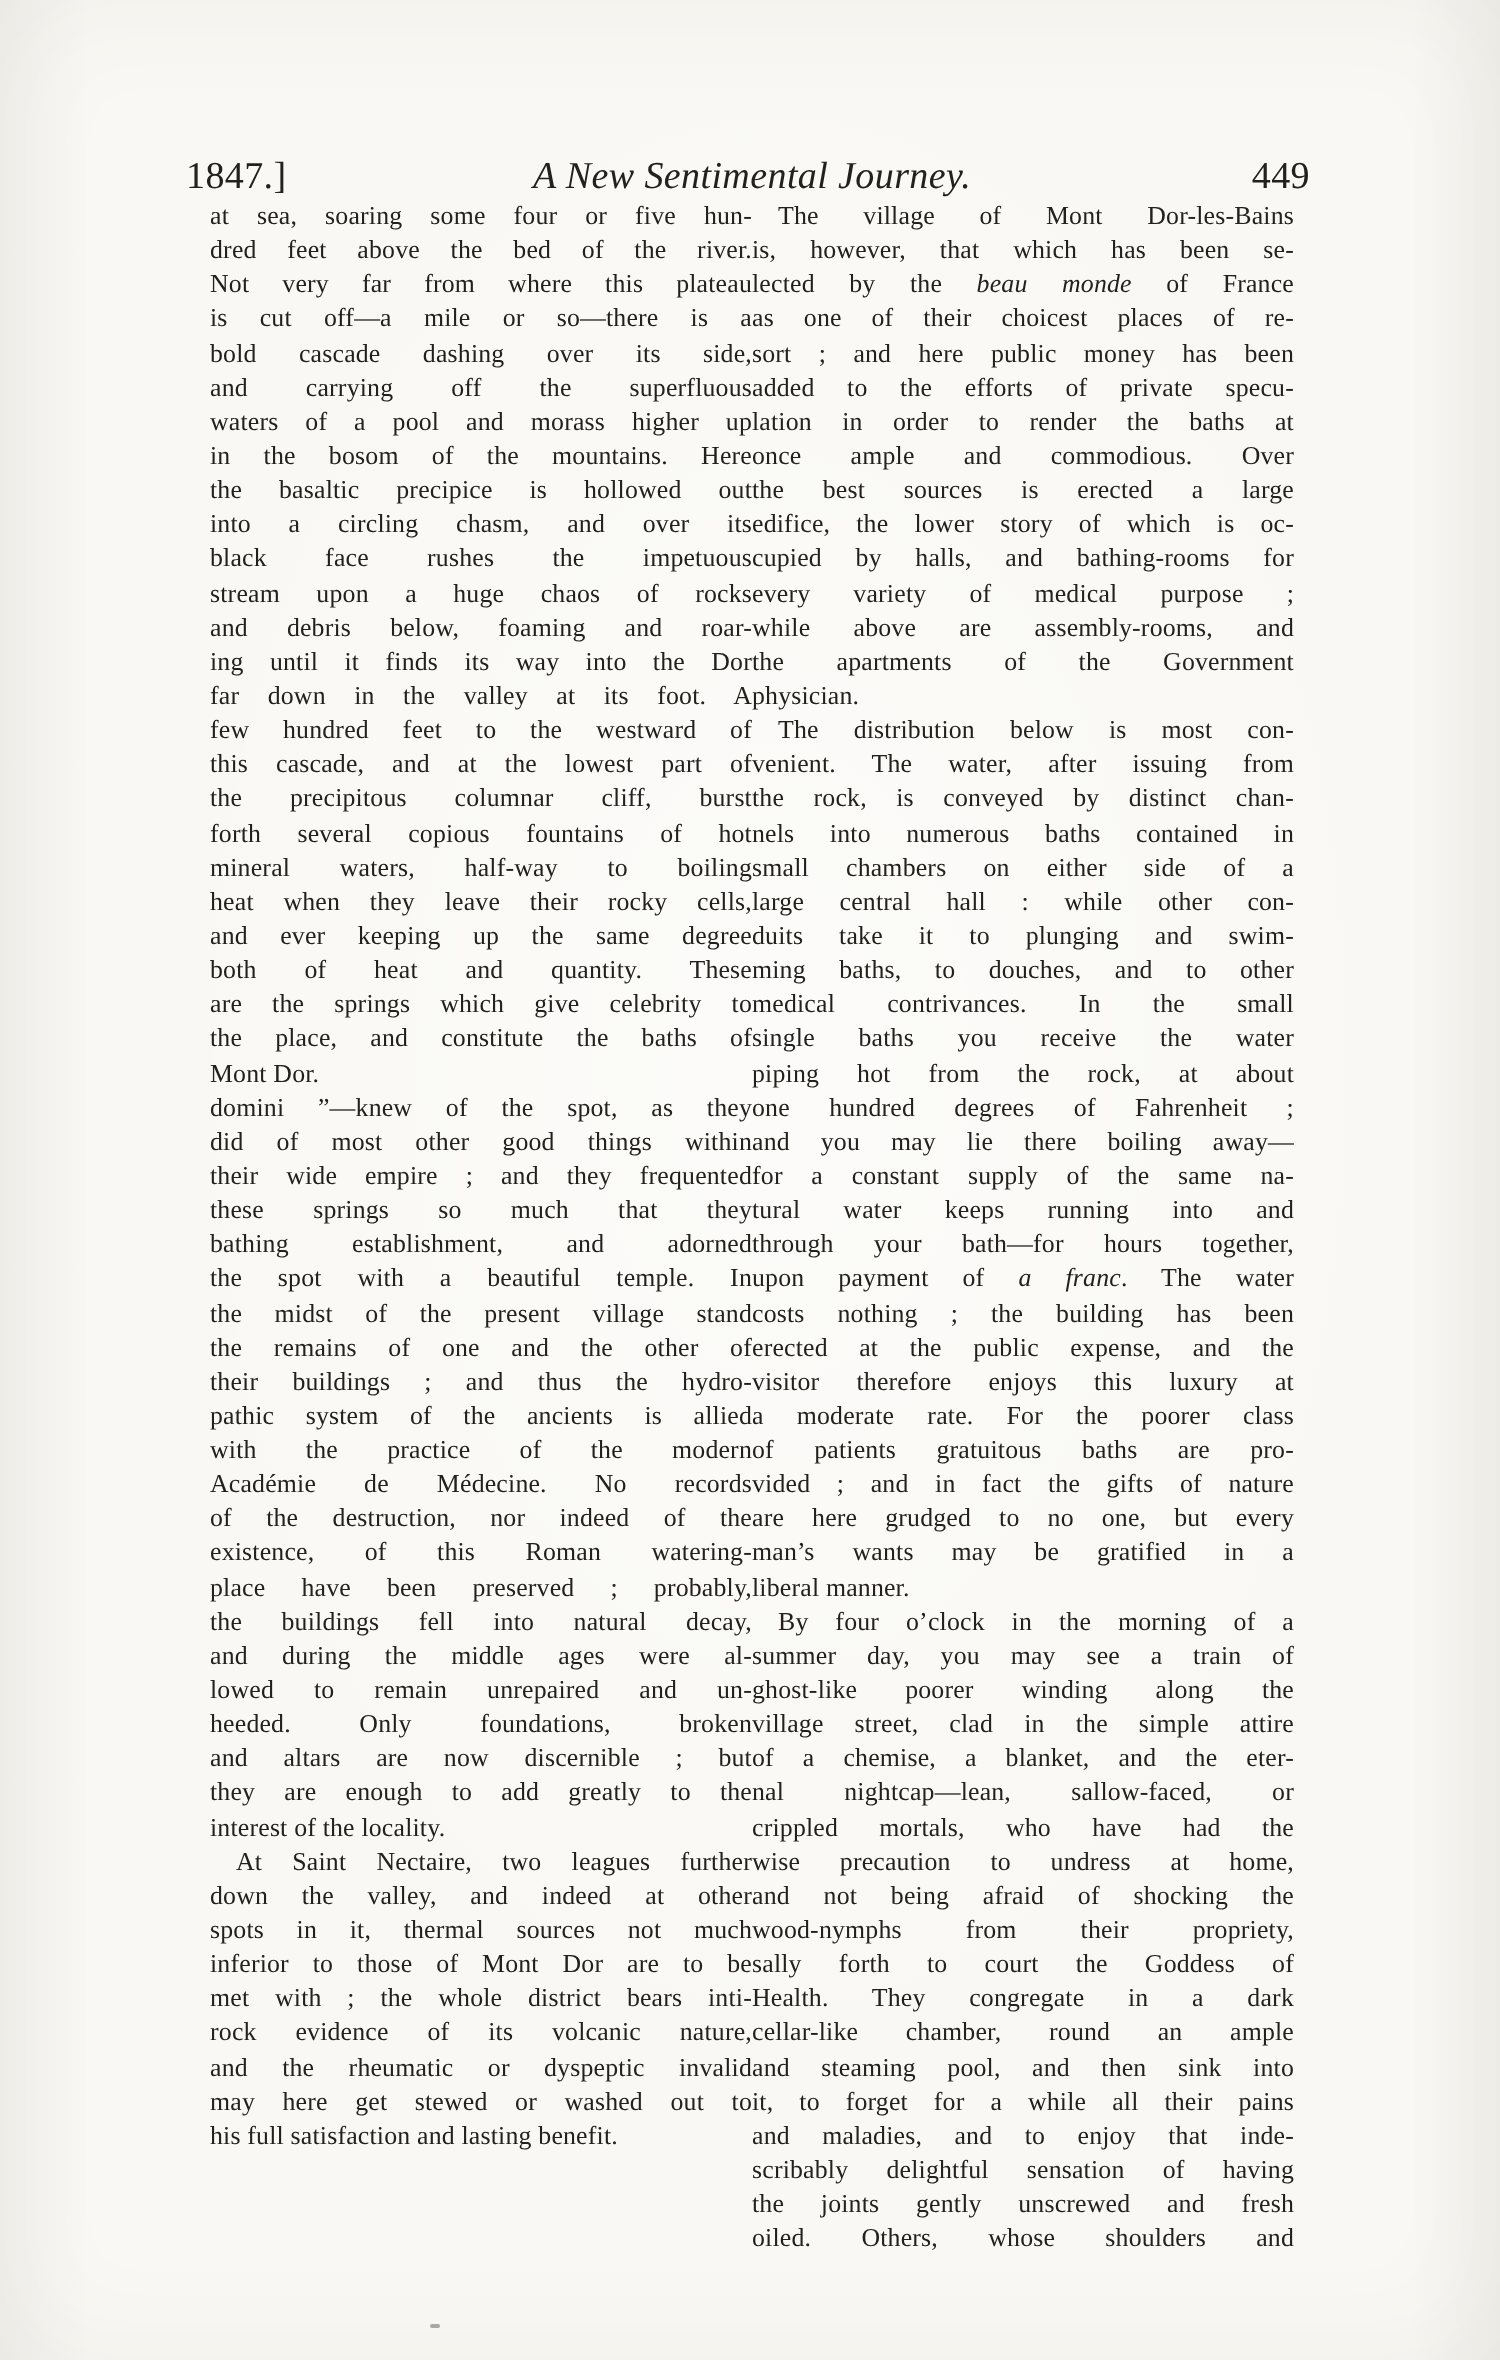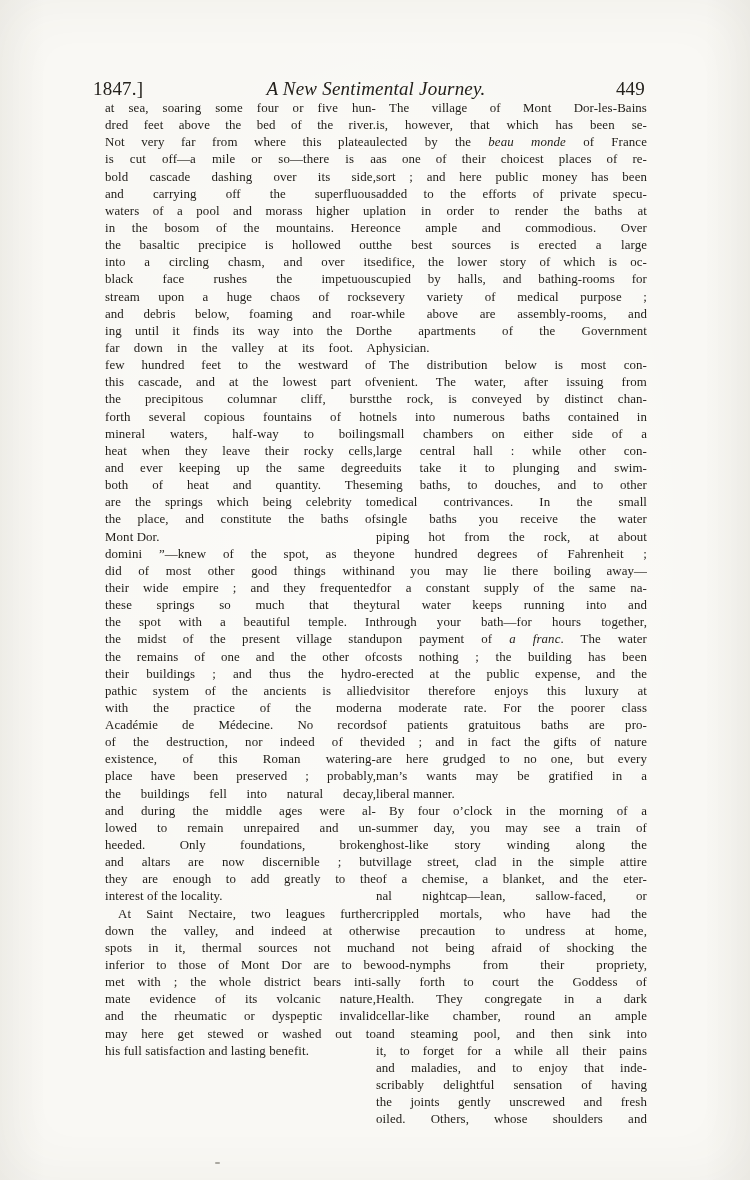--- a/index.html
+++ b/index.html
@@ -28,21 +28,21 @@
     letter-spacing: 0.2px;
   }
   .hdr-date { position: absolute; left: 0; top: 0; }
   .hdr-title {
     position: absolute; left: 50%; top: 0;
     transform: translateX(-50%);
     font-style: italic;
     white-space: nowrap;
     font-family: Liberation Serif, serif;
   }
-  .hdr-num { position: absolute; right: 14px; top: 0; text-align: center; }
+  .hdr-num { position: absolute; right: 4px; top: 0; text-align: center; }
   .columns {
     position: absolute;
     top: 100px;
     left: 93px;
     width: 566px;
     display: flex;
     justify-content: center;
   }
   .column { width: 271px; }
   .line {
@@ -92,27 +92,28 @@
         <div class="line">ing until it finds its way into the Dor</div>
         <div class="line">far down in the valley at its foot. A</div>
         <div class="line">few hundred feet to the westward of</div>
         <div class="line">this cascade, and at the lowest part of</div>
         <div class="line">the precipitous columnar cliff, burst</div>
         <div class="line">forth several copious fountains of hot</div>
         <div class="line">mineral waters, half-way to boiling</div>
         <div class="line">heat when they leave their rocky cells,</div>
         <div class="line">and ever keeping up the same degree</div>
         <div class="line">both of heat and quantity. These</div>
-        <div class="line">are the springs which being celebrity to</div>
+        <div class="line">are the springs which give celebrity to</div>
         <div class="line">the place, and constitute the baths of</div>
         <div class="line lastline">Mont Dor.</div>
         <div class="line">domini ”—knew of the spot, as they</div>
         <div class="line">did of most other good things within</div>
         <div class="line">their wide empire ; and they frequented</div>
         <div class="line">these springs so much that they</div>
+        <div class="line">bathing establishment, and adorned</div>
         <div class="line">the spot with a beautiful temple. In</div>
         <div class="line">the midst of the present village stand</div>
         <div class="line">the remains of one and the other of</div>
         <div class="line">their buildings ; and thus the hydro-</div>
         <div class="line">pathic system of the ancients is allied</div>
         <div class="line">with the practice of the modern</div>
         <div class="line">Académie de Médecine. No records</div>
         <div class="line">of the destruction, nor indeed of the</div>
         <div class="line">existence, of this Roman watering-</div>
         <div class="line">place have been preserved ; probably,</div>
@@ -121,21 +122,21 @@
         <div class="line">lowed to remain unrepaired and un-</div>
         <div class="line">heeded. Only foundations, broken</div>
         <div class="line">and altars are now discernible ; but</div>
         <div class="line">they are enough to add greatly to the</div>
         <div class="line lastline">interest of the locality.</div>
         <div class="line indent">At Saint Nectaire, two leagues further</div>
         <div class="line">down the valley, and indeed at other</div>
         <div class="line">spots in it, thermal sources not much</div>
         <div class="line">inferior to those of Mont Dor are to be</div>
         <div class="line">met with ; the whole district bears inti-</div>
-        <div class="line">mate evidence of its volcanic nature,</div>
+        <div class="line">rock evidence of its volcanic nature,</div>
         <div class="line">and the rheumatic or dyspeptic invalid</div>
         <div class="line">may here get stewed or washed out to</div>
         <div class="line lastline">his full satisfaction and lasting benefit.</div>
       </div>
     <div class="column">
         <div class="line indent">The village of Mont Dor-les-Bains</div>
         <div class="line">is, however, that which has been se-</div>
         <div class="line">lected by the <i>beau monde</i> of France</div>
         <div class="line">as one of their choicest places of re-</div>
         <div class="line">sort ; and here public money has been</div>
@@ -170,21 +171,21 @@
         <div class="line">erected at the public expense, and the</div>
         <div class="line">visitor therefore enjoys this luxury at</div>
         <div class="line">a moderate rate. For the poorer class</div>
         <div class="line">of patients gratuitous baths are pro-</div>
         <div class="line">vided ; and in fact the gifts of nature</div>
         <div class="line">are here grudged to no one, but every</div>
         <div class="line">man’s wants may be gratified in a</div>
         <div class="line lastline">liberal manner.</div>
         <div class="line indent">By four o’clock in the morning of a</div>
         <div class="line">summer day, you may see a train of</div>
-        <div class="line">ghost-like story winding along the</div>
+        <div class="line">ghost-like poorer winding along the</div>
         <div class="line">village street, clad in the simple attire</div>
         <div class="line">of a chemise, a blanket, and the eter-</div>
         <div class="line">nal nightcap—lean, sallow-faced, or</div>
         <div class="line">crippled mortals, who have had the</div>
         <div class="line">wise precaution to undress at home,</div>
         <div class="line">and not being afraid of shocking the</div>
         <div class="line">wood-nymphs from their propriety,</div>
         <div class="line">sally forth to court the Goddess of</div>
         <div class="line">Health. They congregate in a dark</div>
         <div class="line">cellar-like chamber, round an ample</div>

